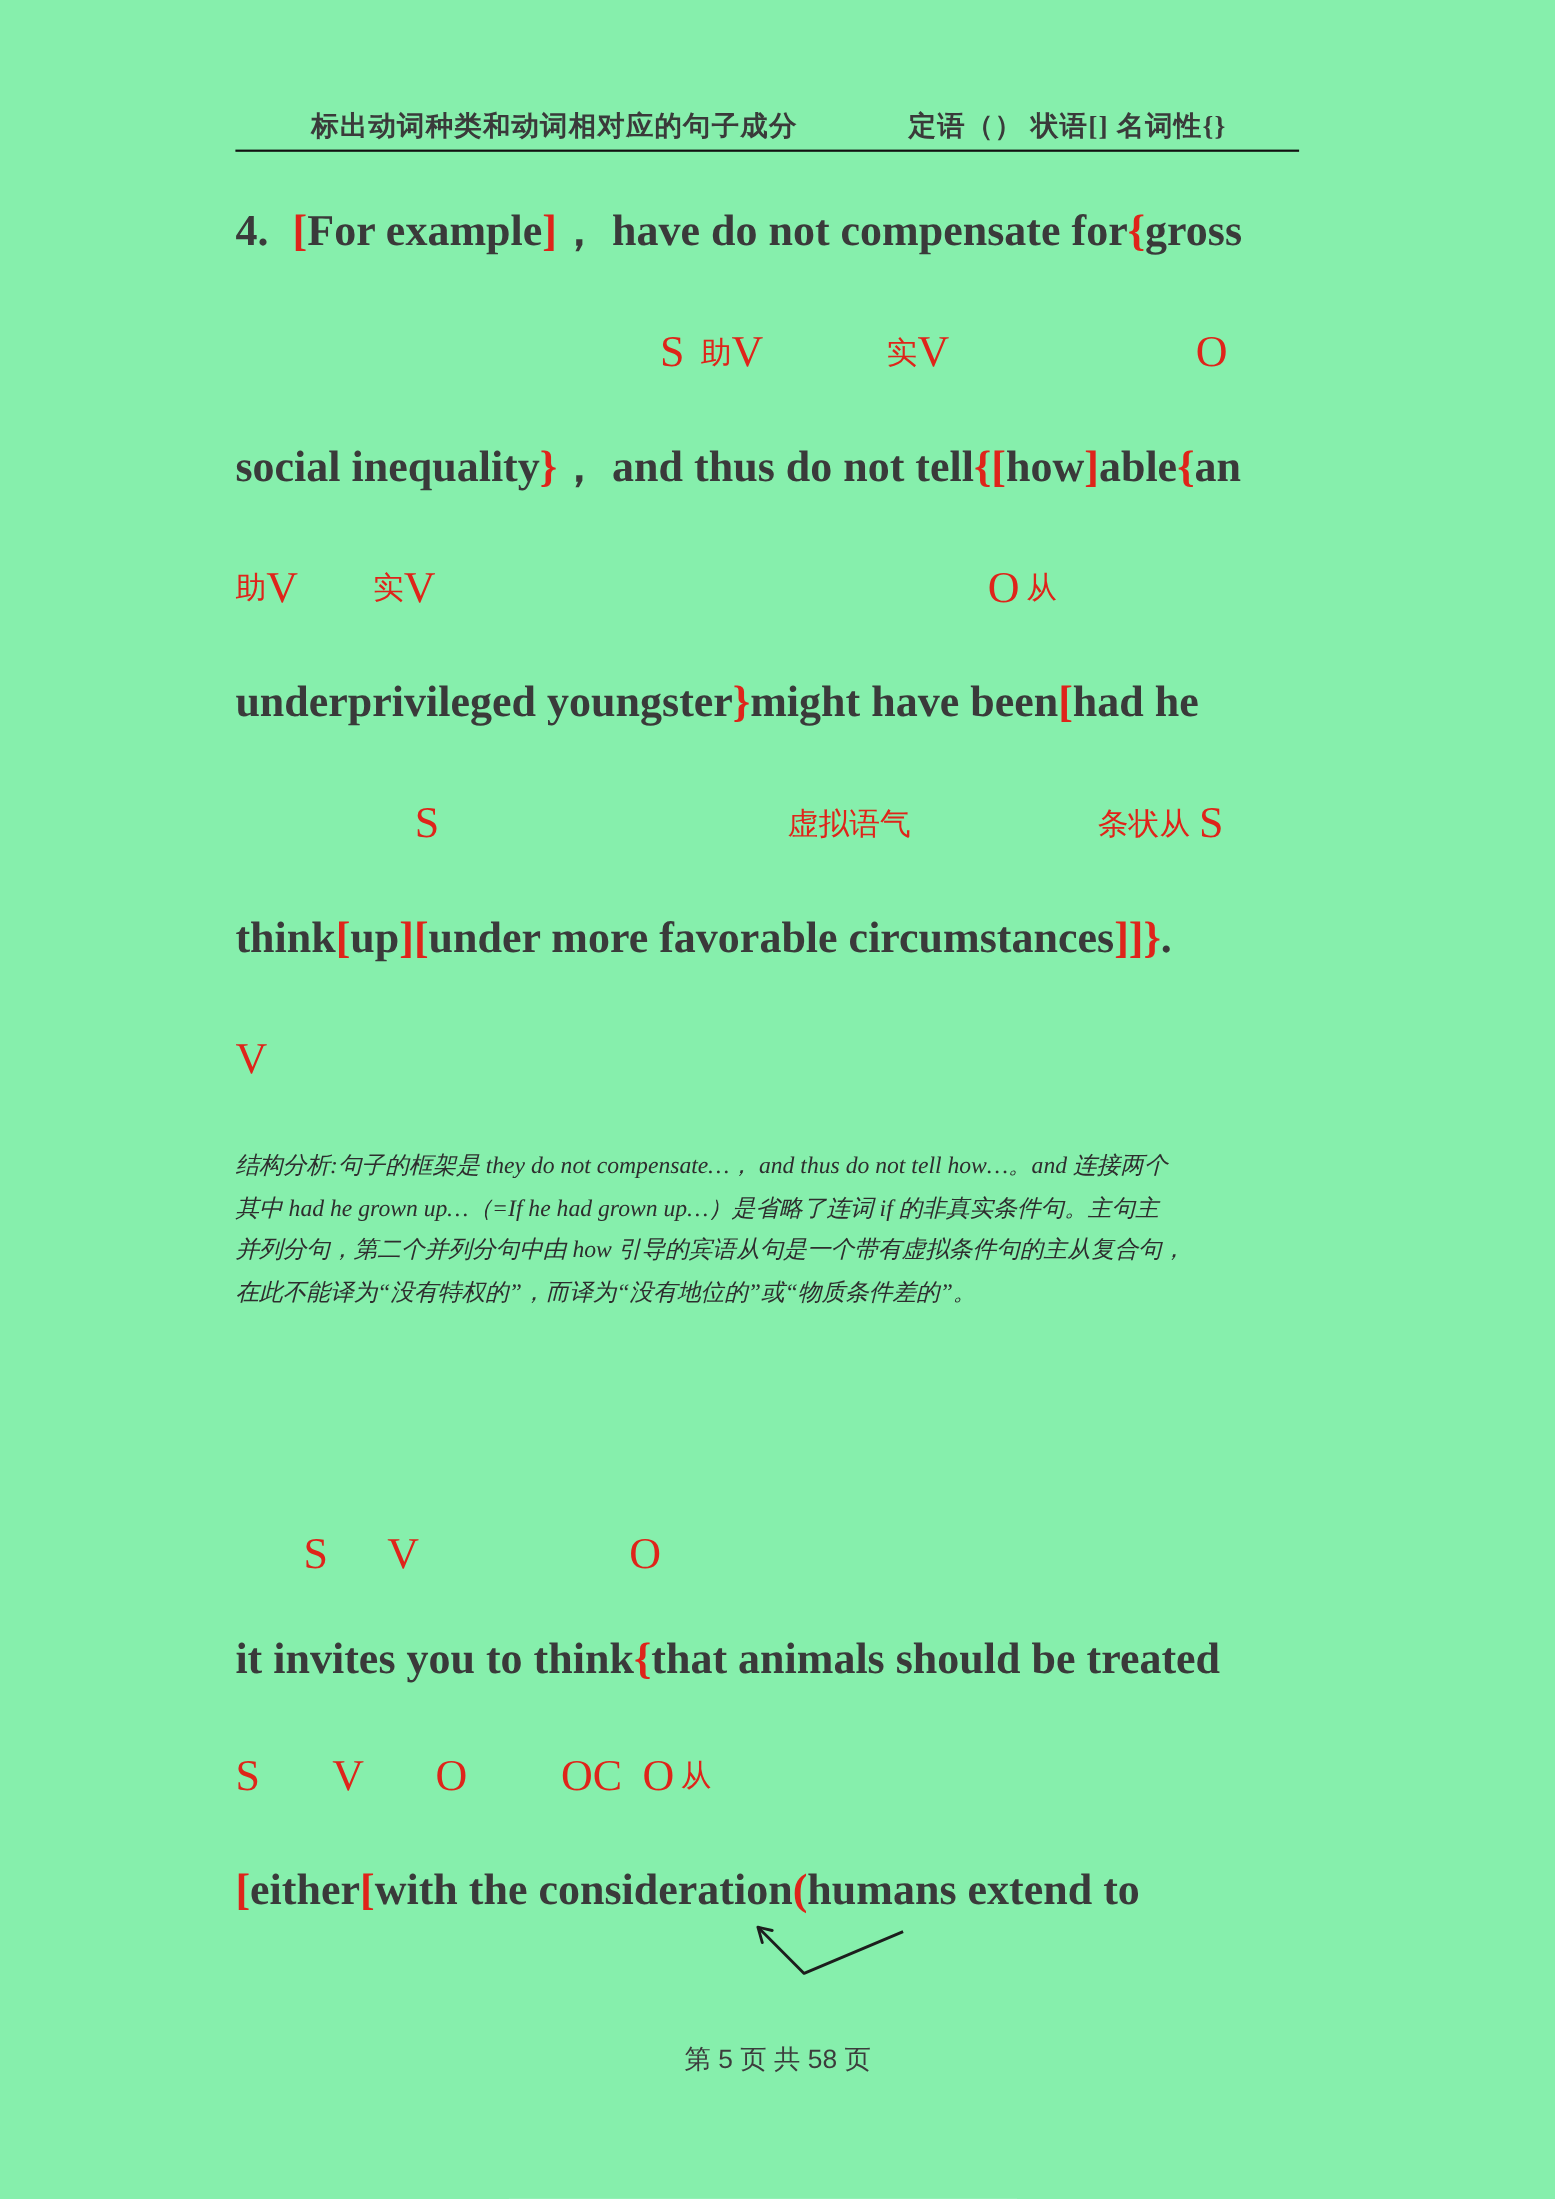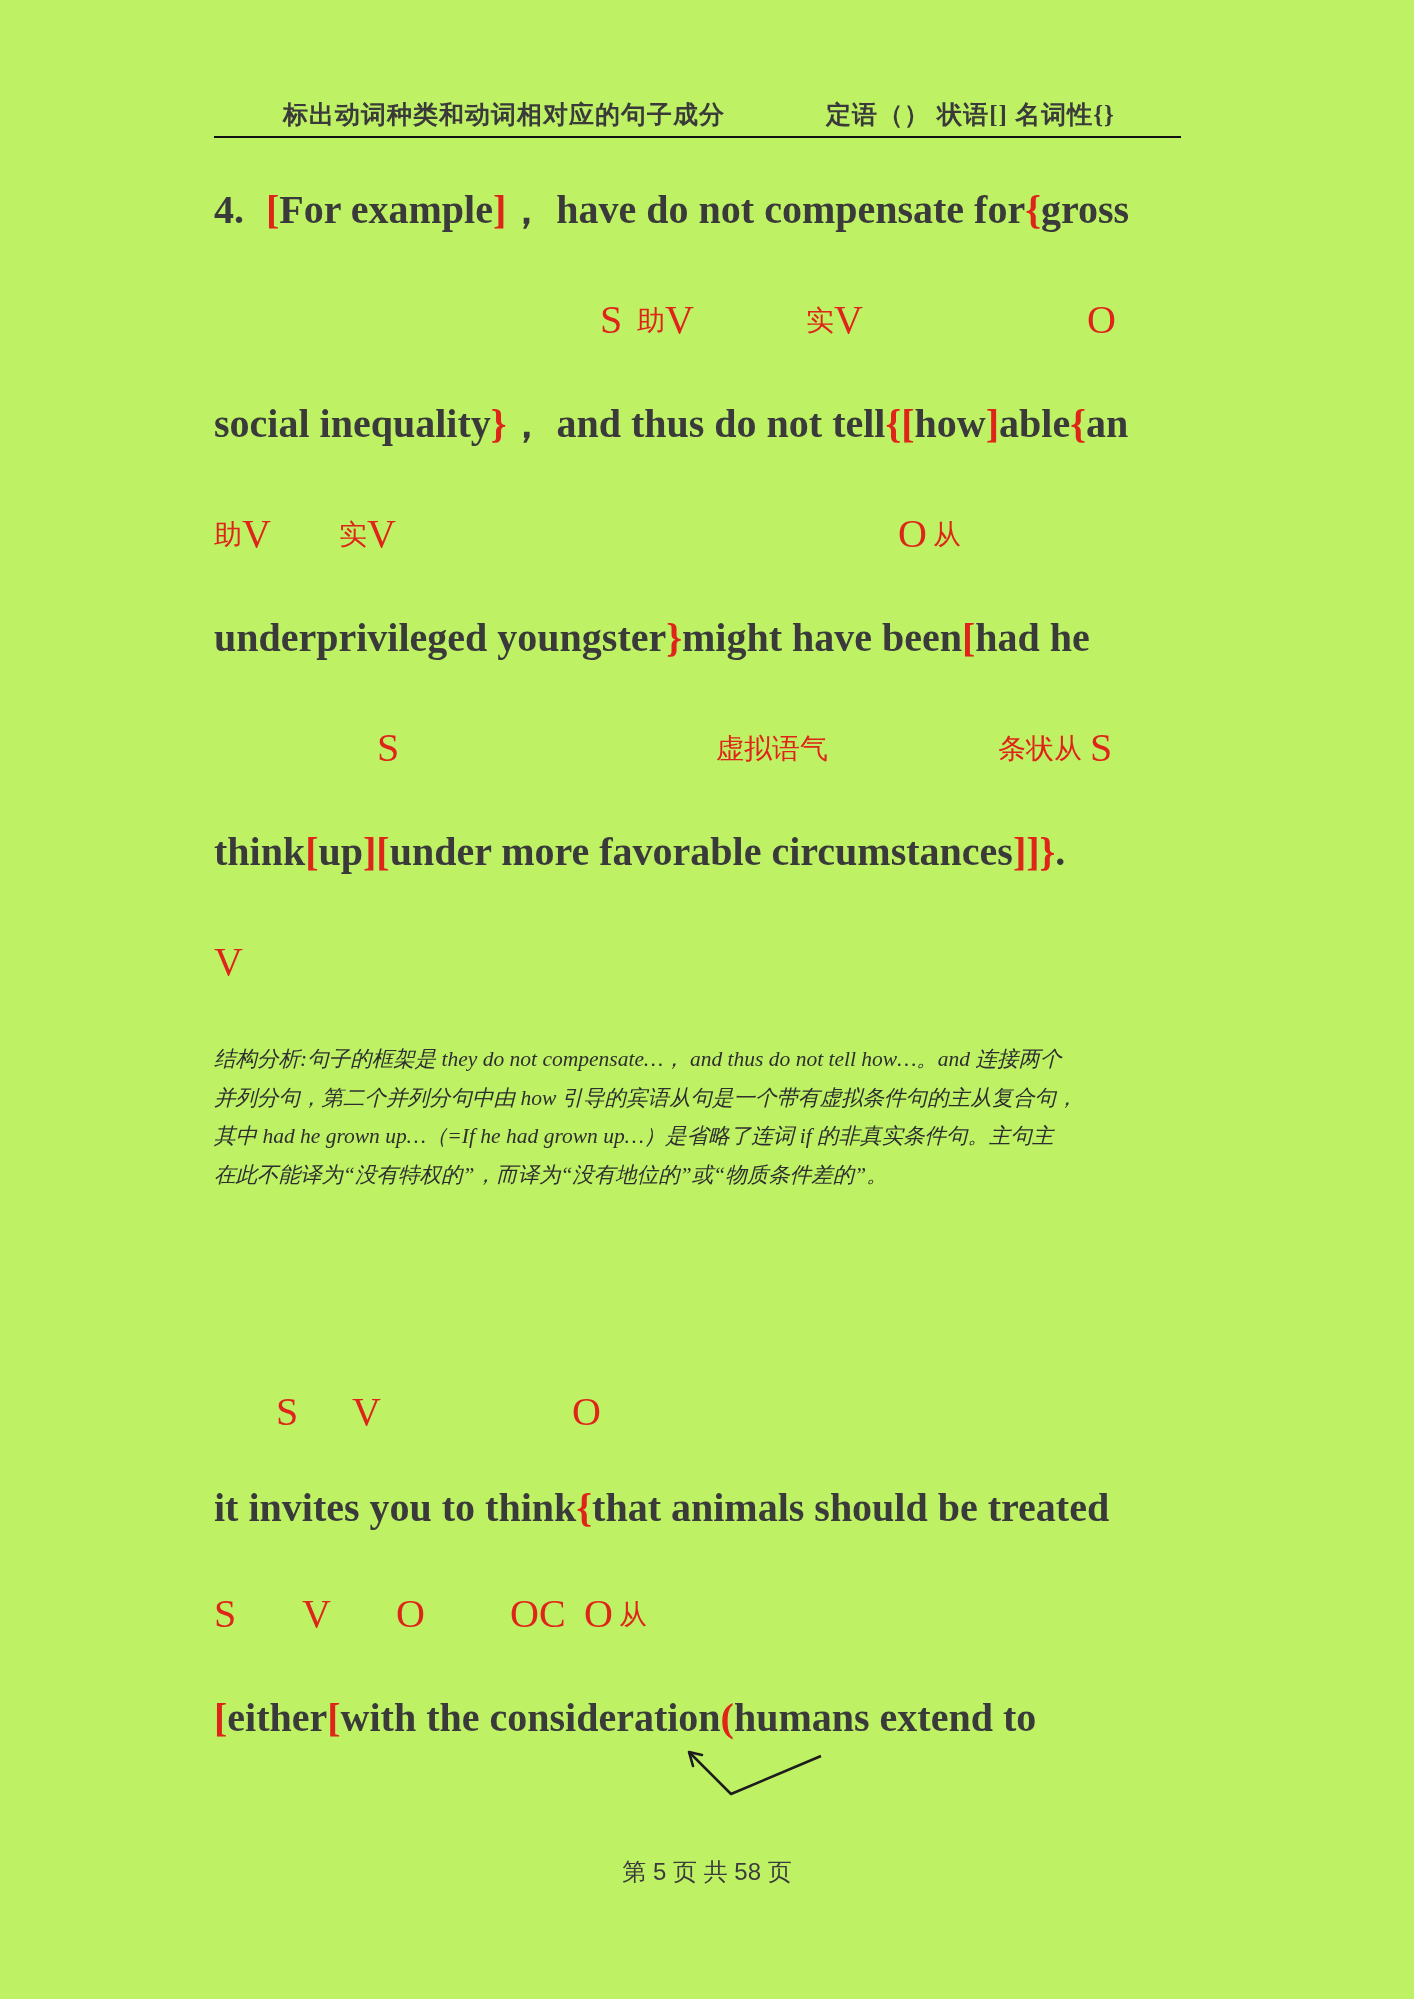--- a/index.html
+++ b/index.html
@@ -1,16 +1,16 @@
 <!DOCTYPE html>
 <html style="--red: #df241a; --ink: #3a3a3a; --para: #2e2e2e;"><head>
 <meta charset="utf-8">
 <style>
   html,body{margin:0;padding:0;background:#ffffff;}
-  .page{position:relative;width:1414px;height:1999px;background:#bef264;overflow:hidden;
+  .page{position:relative;width:1414px;height:1999px;background:#86efac;overflow:hidden;
         font-family:"Liberation Serif","DejaVu Serif",serif;}
   
   .h-left{position:absolute;left:283px;top:98px;font-size:25px;font-weight:bold;color:var(--ink);white-space:nowrap;letter-spacing:1px;}
   .h-right{position:absolute;left:826px;top:98px;font-size:25px;font-weight:bold;color:var(--ink);white-space:nowrap;letter-spacing:1px;}
   .rule{position:absolute;left:214px;top:136px;width:967px;height:0;border-top:2px solid #111;}
   
   .bigline{position:absolute;left:214px;white-space:nowrap;font-weight:bold;font-size:40px;color:var(--ink);line-height:48px;}
   .num{margin-right:22px;}
   .r{color:var(--red);}
   
@@ -59,22 +59,22 @@
   </div>
 
   <div class="bigline" style="top:828px"><span>think</span><span class="r">[</span><span>up</span><span class="r">][</span><span>under more favorable circumstances</span><span class="r">]]}</span><span>.</span></div>
 
   <div class="anno" style="top:938px">
     <span class="tok" style="left:214px"><span>V</span></span>
   </div>
 
   <div class="para">
     <div>结构分析:句子的框架是 they do not compensate…， and thus do not tell how…。and 连接两个</div>
+    <div>其中 had he grown up…（=If he had grown up…）是省略了连词 if 的非真实条件句。主句主</div>
     <div>并列分句，第二个并列分句中由 how 引导的宾语从句是一个带有虚拟条件句的主从复合句，</div>
-    <div>其中 had he grown up…（=If he had grown up…）是省略了连词 if 的非真实条件句。主句主</div>
     <div>在此不能译为“没有特权的”，而译为“没有地位的”或“物质条件差的”。</div>
   </div>
 
 
   <div class="anno" style="top:1388px">
     <span class="tok" style="left:276px"><span>S</span></span>
     <span class="tok" style="left:352px"><span>V</span></span>
     <span class="tok" style="left:572px"><span>O</span></span>
   </div>
 

